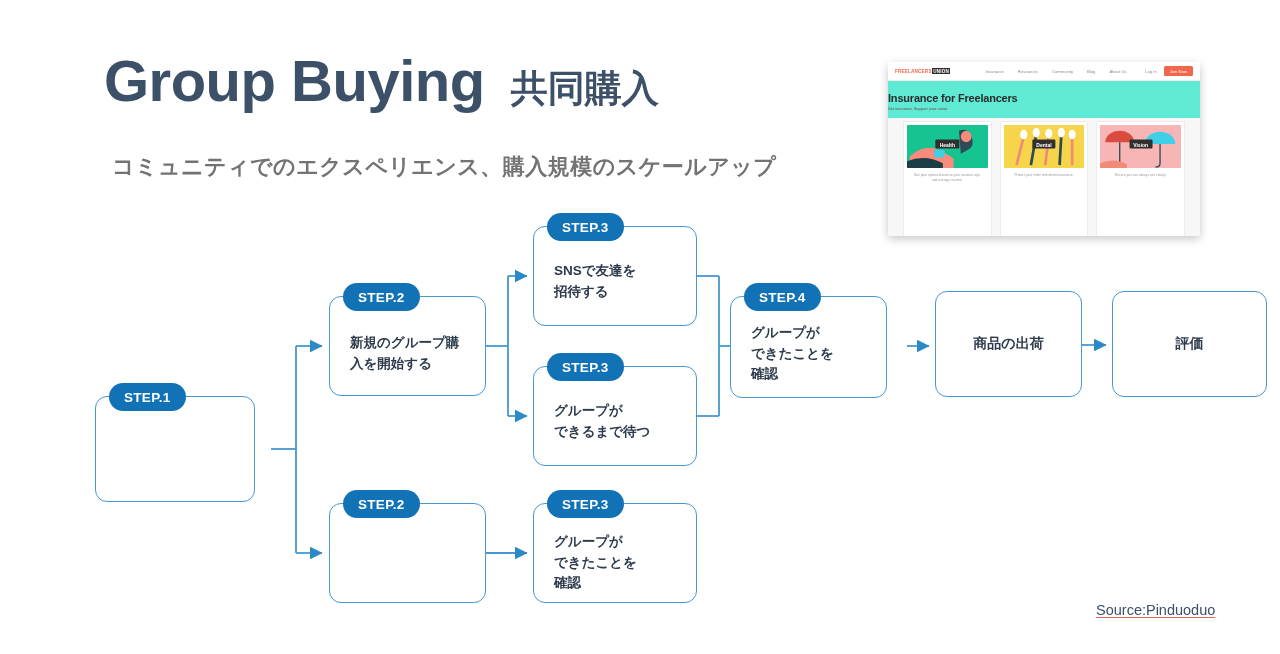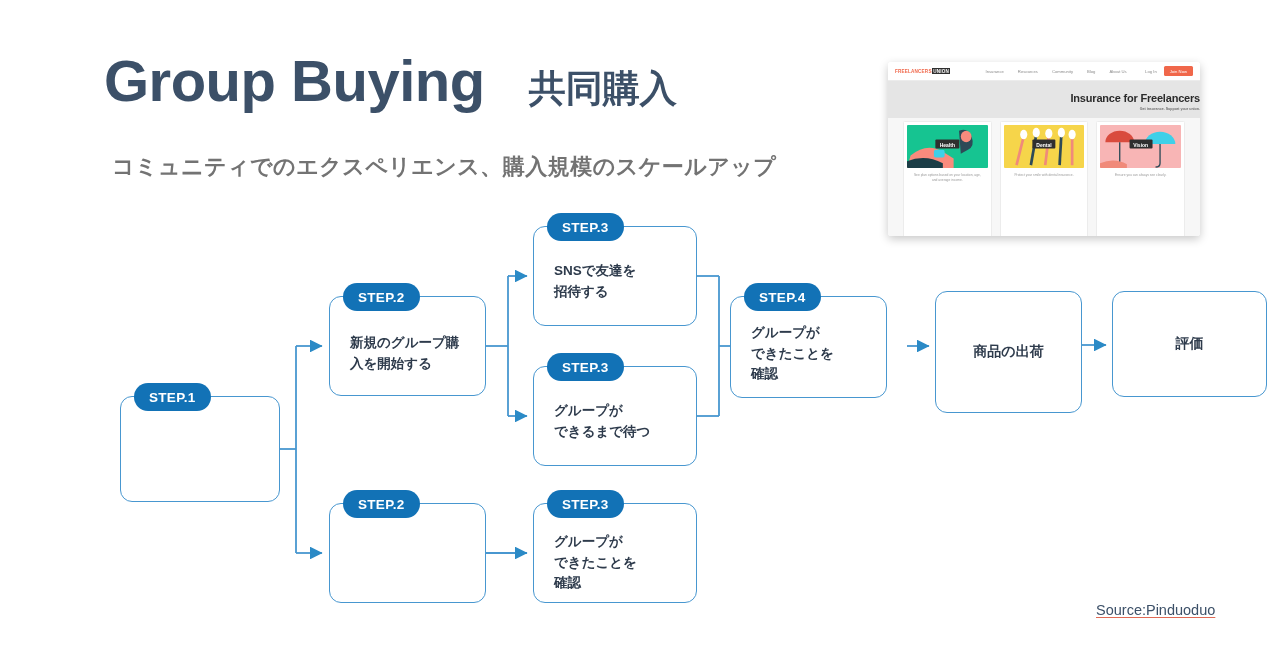--- a/index.html
+++ b/index.html
@@ -20,21 +20,21 @@
 
   
   #header-block {
     position: absolute;
     left: 104px;
     top: 52px;
   }
   #title-row {
     display: flex;
     align-items: baseline;
-    gap: 44px;
+    gap: 26px;
   }
   #title-en {
     font-size: 58px;
     font-weight: bold;
     color: #3c5068;
     letter-spacing: -0.5px;
     line-height: 1;
   }
   #title-ja {
     font-size: 37px;
@@ -170,24 +170,24 @@
   }
   #thumb-join {
     background: #f0674a;
     color: #ffffff;
     font-size: 4.2px;
     padding: 2.5px 6px;
     border-radius: 1.5px;
     white-space: nowrap;
   }
   #thumb-hero {
-    background: #e5e5e5;
+    background: #5eead4;
     padding-top: 11px;
     padding-bottom: 7px;
-    text-align: right;
+    text-align: left;
   }
   #thumb-hero-title {
     font-size: 11px;
     font-weight: bold;
     color: #2b2b2b;
     letter-spacing: -0.2px;
   }
   #thumb-hero-sub {
     font-size: 3.6px;
     font-weight: bold;
@@ -297,21 +297,21 @@
         <path d="M 719 346 L 744 346" marker-end="url(#arrow)"></path>
 
         <path d="M 907 346 L 929 346" marker-end="url(#arrow)"></path>
 
         <path d="M 1082 345 L 1106 345" marker-end="url(#arrow)"></path>
 
         <path d="M 486 553 L 527 553" marker-end="url(#arrow)"></path>
       </g>
     </svg>
 
-    <div class="node" style="left:120px; top:396px; width:160px; height:106px;">
+    <div class="node" style="left:95px; top:396px; width:160px; height:106px;">
       <div class="badge">STEP.1</div>
     </div>
 
     <div class="node" style="left:329px; top:296px; width:157px; height:100px;">
       <div class="badge">STEP.2</div>
       <div class="node-body" style="top:36px;">新規のグループ購
 入を開始する</div>
     </div>
 
     <div class="node" style="left:533px; top:226px; width:164px; height:100px;">
@@ -326,21 +326,21 @@
 できるまで待つ</div>
     </div>
 
     <div class="node" style="left:730px; top:296px; width:157px; height:102px;">
       <div class="badge">STEP.4</div>
       <div class="node-body" style="top:26px;">グループが
 できたことを
 確認</div>
     </div>
 
-    <div class="node" style="left:935px; top:291px; width:147px; height:122px;">
+    <div class="node" style="left:935px; top:291px; width:147px; height:106px;">
       <div class="node-body center-text">商品の出荷</div>
     </div>
 
     <div class="node" style="left:1112px; top:291px; width:155px; height:106px;">
       <div class="node-body center-text">評価</div>
     </div>
 
     <div class="node" style="left:329px; top:503px; width:157px; height:100px;">
       <div class="badge">STEP.2</div>
     </div>

